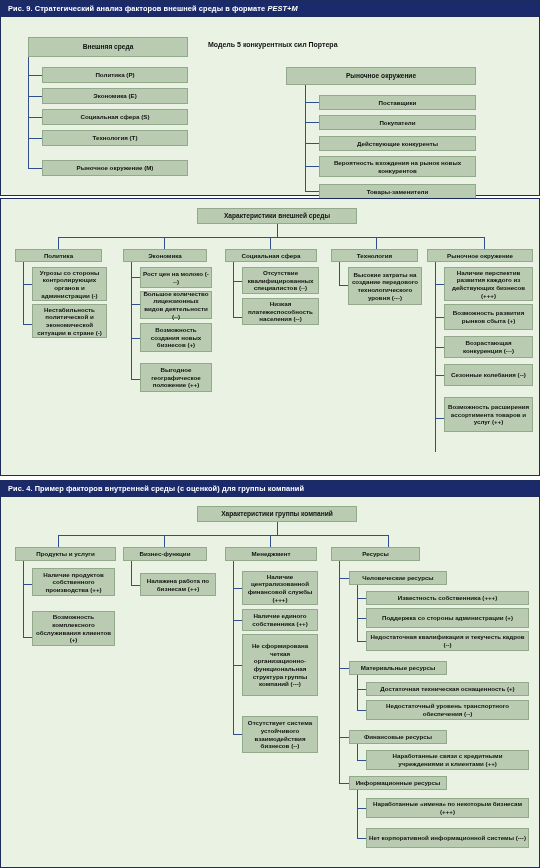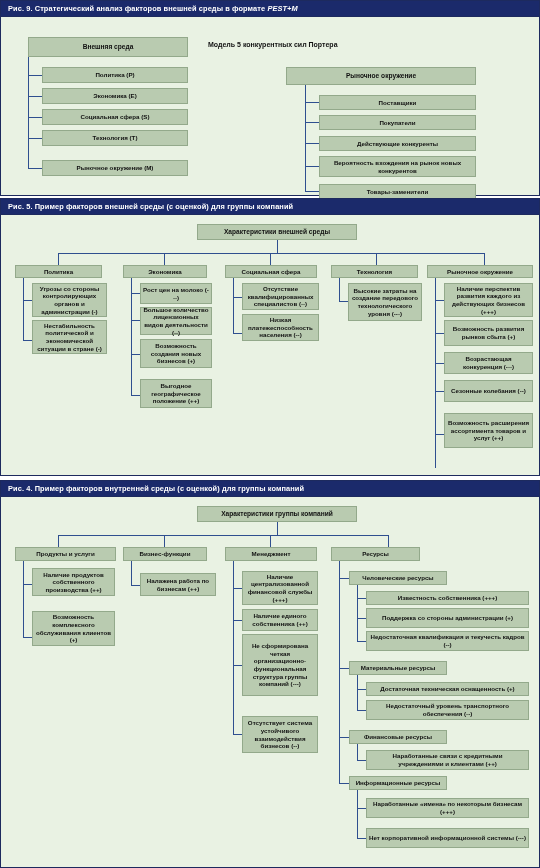--- a/index.html
+++ b/index.html
@@ -76,21 +76,20 @@
 
       <div class="hline" style="left:304px;top:149px;width:14px;"></div>
       <div class="box" style="left:318px;top:139px;width:157px;height:21px;">Вероятность вхождения на рынок новых конкурентов</div>
 
       <div class="hline" style="left:304px;top:174px;width:14px;"></div>
       <div class="box" style="left:318px;top:167px;width:157px;height:15px;">Товары-заменители</div>
     </div>
   </div>
 
   <div class="figure" style="position:absolute;left:0;top:198px;width:540px;height:278px;">
-    <div class="fig-title">Рис. 5. Пример факторов внешней среды (с оценкой) для группы компаний</div>
     <div class="canvas" style="height:261px;">
 
       <div class="box big" style="left:196px;top:9px;width:160px;height:16px;">Характеристики внешней среды</div>
       <div class="vline" style="left:276px;top:25px;height:13px;"></div>
       <div class="hline" style="left:57px;top:38px;width:426px;"></div>
 
       <div class="vline" style="left:57px;top:38px;height:12px;"></div>
       <div class="box" style="left:14px;top:50px;width:87px;height:13px;">Политика</div>
       <div class="vline" style="left:22px;top:63px;height:62px;"></div>
       <div class="hline" style="left:22px;top:85px;width:9px;"></div>

